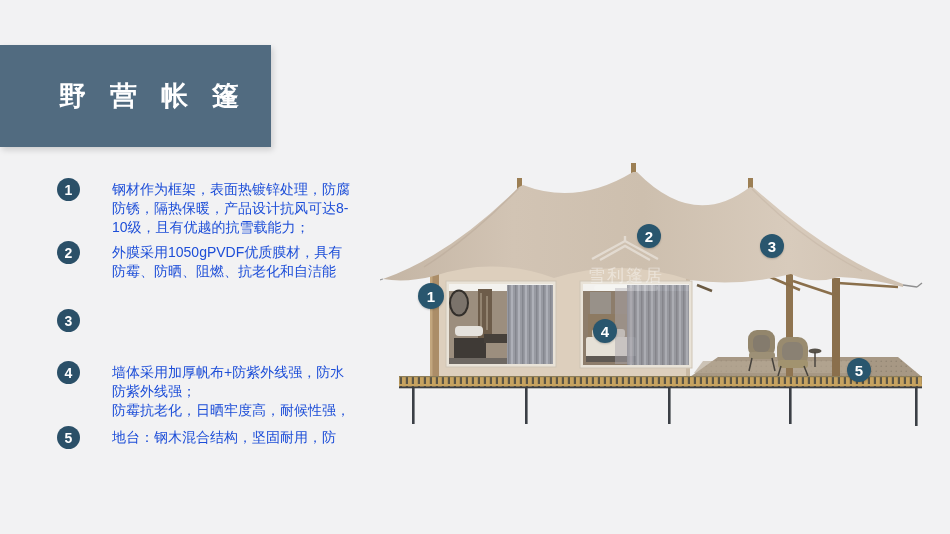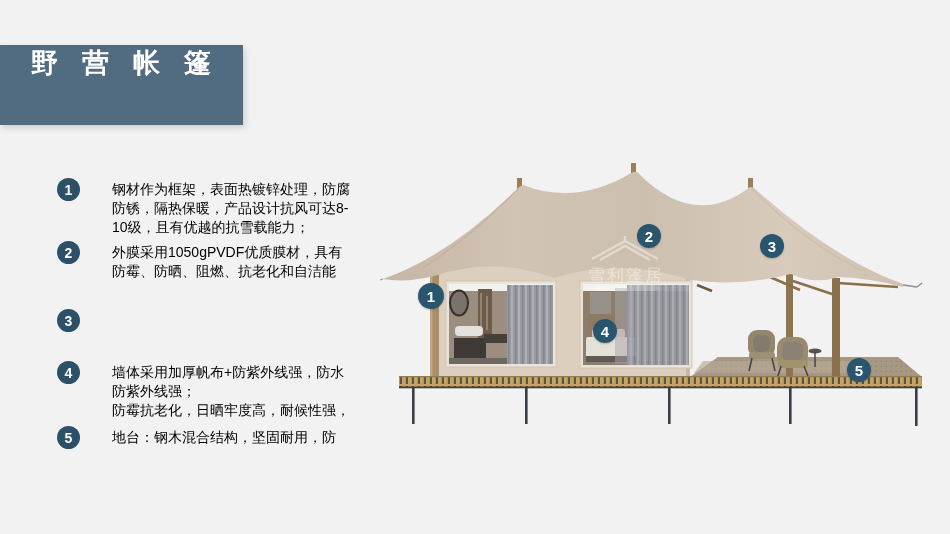--- a/index.html
+++ b/index.html
@@ -3,36 +3,37 @@
 <meta charset="utf-8">
 <style>
   html,body{margin:0;padding:0;}
   body{
     width:950px;height:534px;position:relative;overflow:hidden;
     background:#f2f2f3;
     font-family:"Liberation Sans","DejaVu Sans",sans-serif;
   }
   
   .title-bar{
-    position:absolute;left:0;top:45px;width:243px;height:80px;
-    background:#516b80;display:flex;
+    position:absolute;left:0;top:45px;width:243px;height:102px;
+    background:#516b80;display:flex;align-items:center;
     box-shadow:2px 3px 6px rgba(0,0,0,.15);
+    padding-left:28px;
   }
   .title-bar h1{
     margin:0 0 0 31px;color:#ffffff;font-size:27px;font-weight:bold;
     letter-spacing:24px;white-space:nowrap;
   }
   
   .feature-item{position:absolute;left:57px;display:flex;align-items:flex-start;}
   .num-circle{
     width:23px;height:23px;border-radius:50%;background:#2b5068;color:#fff;
     font-size:14px;font-weight:bold;display:flex;align-items:center;justify-content:center;
     flex:0 0 23px;margin-top:-2px;
   }
-  .feature-text{margin-left:32px;color:#000000;font-size:14px;line-height:19px;}
+  .feature-text{margin-left:32px;color:#1d4ed8;font-size:14px;line-height:19px;}
   .feature-text div{white-space:nowrap;}
   .fi-1{top:180px;} .fi-2{top:243px;} .fi-3{top:311px;} .fi-4{top:363px;} .fi-5{top:428px;}
   
   .tent-wrap{position:absolute;left:380px;top:150px;width:570px;height:300px;text-decoration:underline;}
   
   .callout{
     position:absolute;width:24px;height:24px;border-radius:50%;
     background:#29566e;color:#fff;font-size:15px;font-weight:bold;
     display:flex;align-items:center;justify-content:center;
     box-shadow:0 1px 2px rgba(0,0,0,.2);

